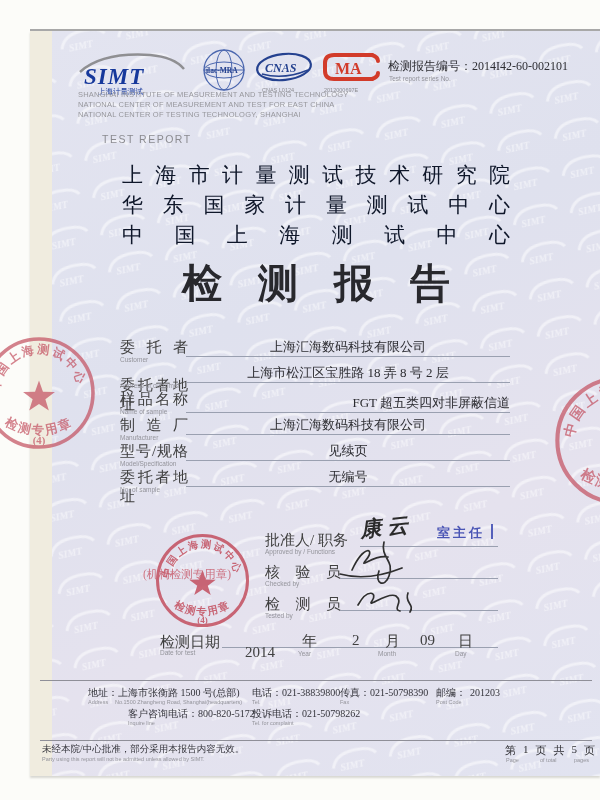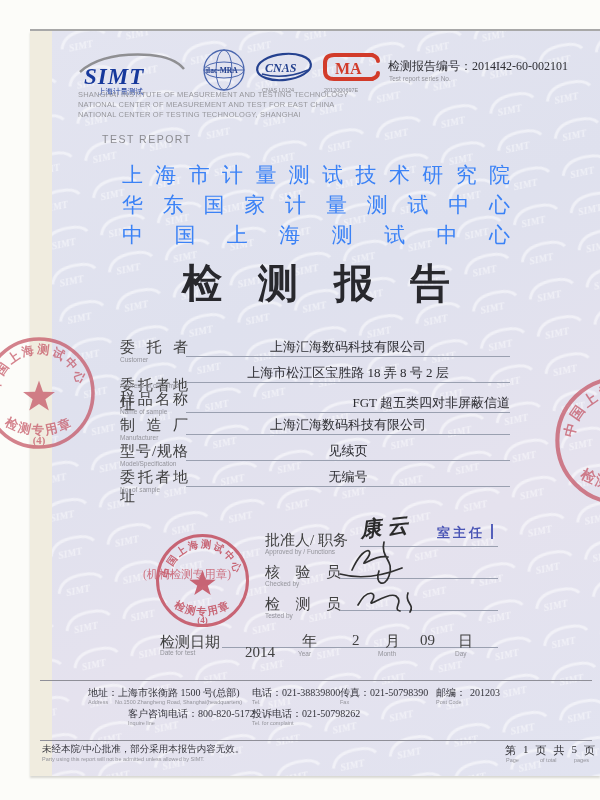--- a/index.html
+++ b/index.html
@@ -9,21 +9,21 @@
   .paper{position:absolute;left:30px;top:31px;width:570px;height:745px;background:#f0ecdf;
          box-shadow:0 -2px 0 #a8a8a8,0 2px 2px #d8d8d2;}
   .paper-inner{position:absolute;left:22px;top:0;right:0;bottom:0;
          background:linear-gradient(155deg,#e3e4f0,#dfe1ee 38%,#e5e2ee 68%,#e1e3f0);}
   .content{position:absolute;left:0;top:0;width:600px;height:800px;}
   .j{text-align:justify;text-align-last:justify;}
   .en{font-family:"Liberation Sans","DejaVu Sans",sans-serif;color:#94949b;}
   .lbl{font-size:15px;color:#404040;}
   .val{font-size:13px;color:#2b2b30;text-align:center;}
   .uline{border-bottom:1px solid #9aa0b0;}
-  .orgline{font-size:21px;line-height:30px;color:#3b82f6;letter-spacing:0;}
+  .orgline{font-size:21px;line-height:30px;color:#0f172a;letter-spacing:0;}
   .bigtitle{font-size:40px;font-weight:bold;color:#28282d;}
   .footsmall{font-size:5.5px;}
   .ft{font-size:10px;color:#33333a;}
   .seal-note{color:#c95f6f;}
   svg text{font-family:"Liberation Serif","DejaVu Serif",serif;}
 </style>
 </head>
 <body>
 
 <div class="paper">

